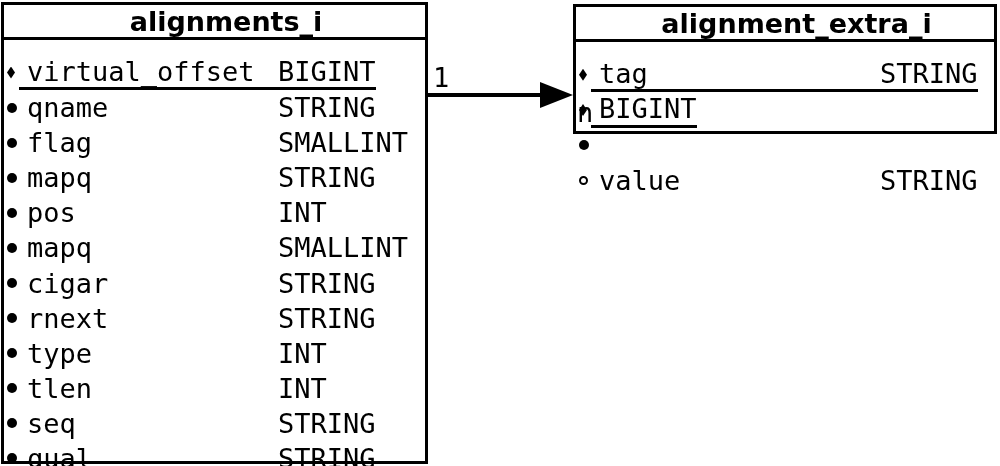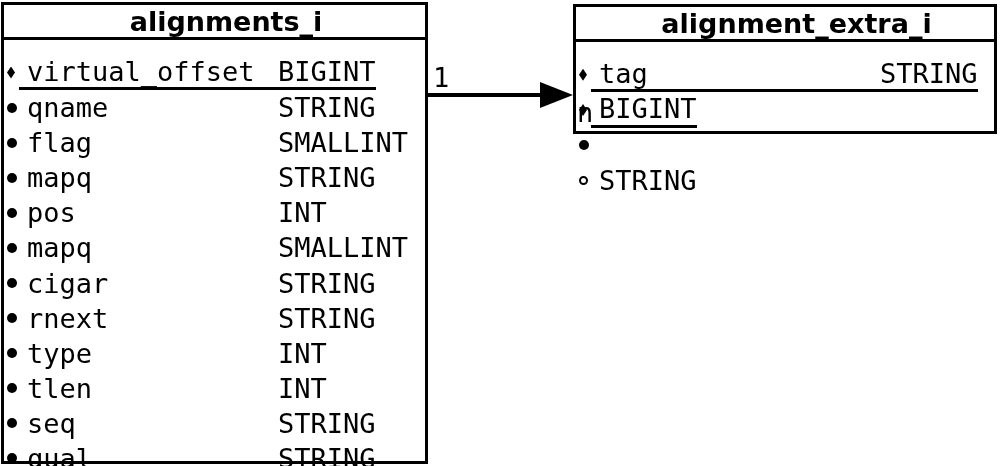--- a/index.html
+++ b/index.html
@@ -120,21 +120,21 @@
       </div>
       <div class="row">
         <span class="bullet diamond"></span>
         <span class="line keyline"><span class="col-type">BIGINT</span></span>
       </div>
       <div class="row">
         <span class="bullet dot"></span>
       </div>
       <div class="row">
         <span class="bullet odot"></span>
-        <span class="line"><span class="col-type">STRING</span></span>
+        <span class="line"><span class="col-name">value</span><span class="col-type">STRING</span></span>
       </div>
     </div>
   </div>
 
   <svg class="connector" viewBox="0 0 145 34" xmlns="http://www.w3.org/2000/svg">
     <line x1="0" y1="17" x2="118" y2="17" stroke="#000000" stroke-width="4"></line>
     <polygon points="112,4 145,17 112,30" fill="#000000"></polygon>
   </svg>
   <div class="cardinality card-one">1</div>
   <div class="cardinality card-n">n</div>

